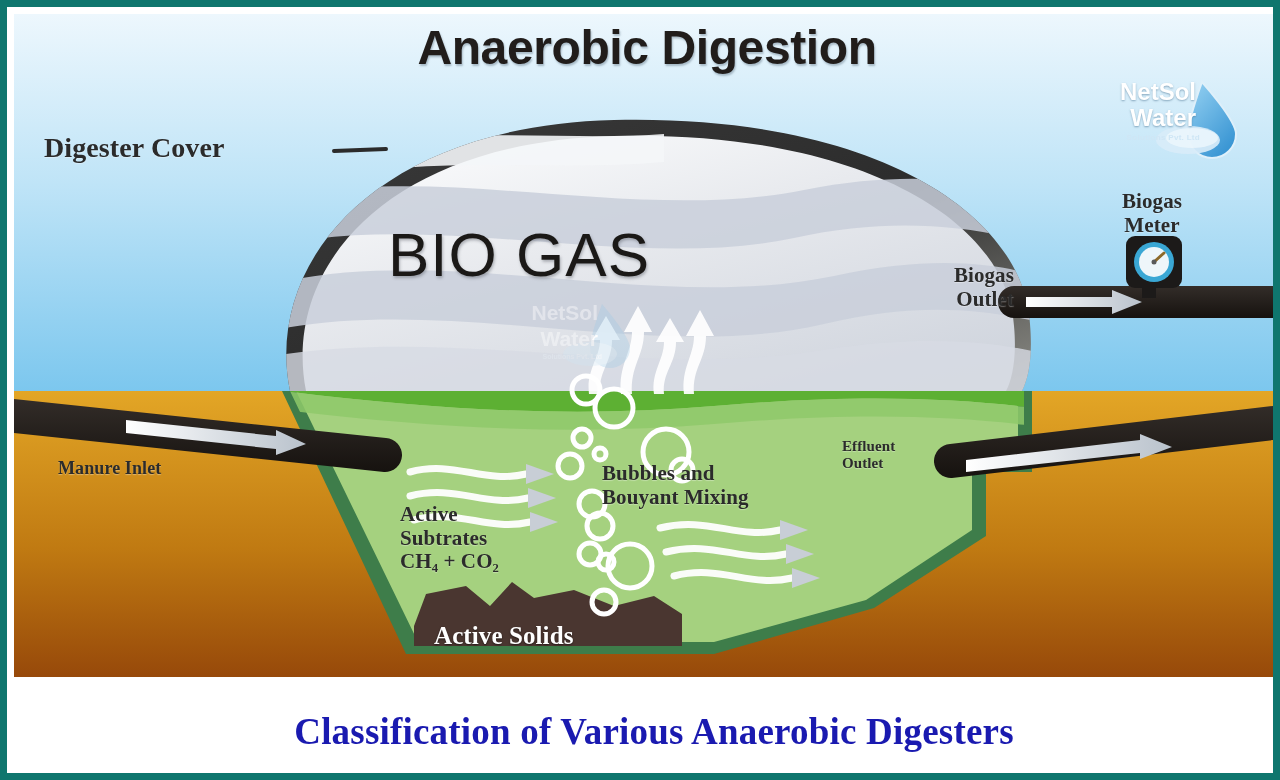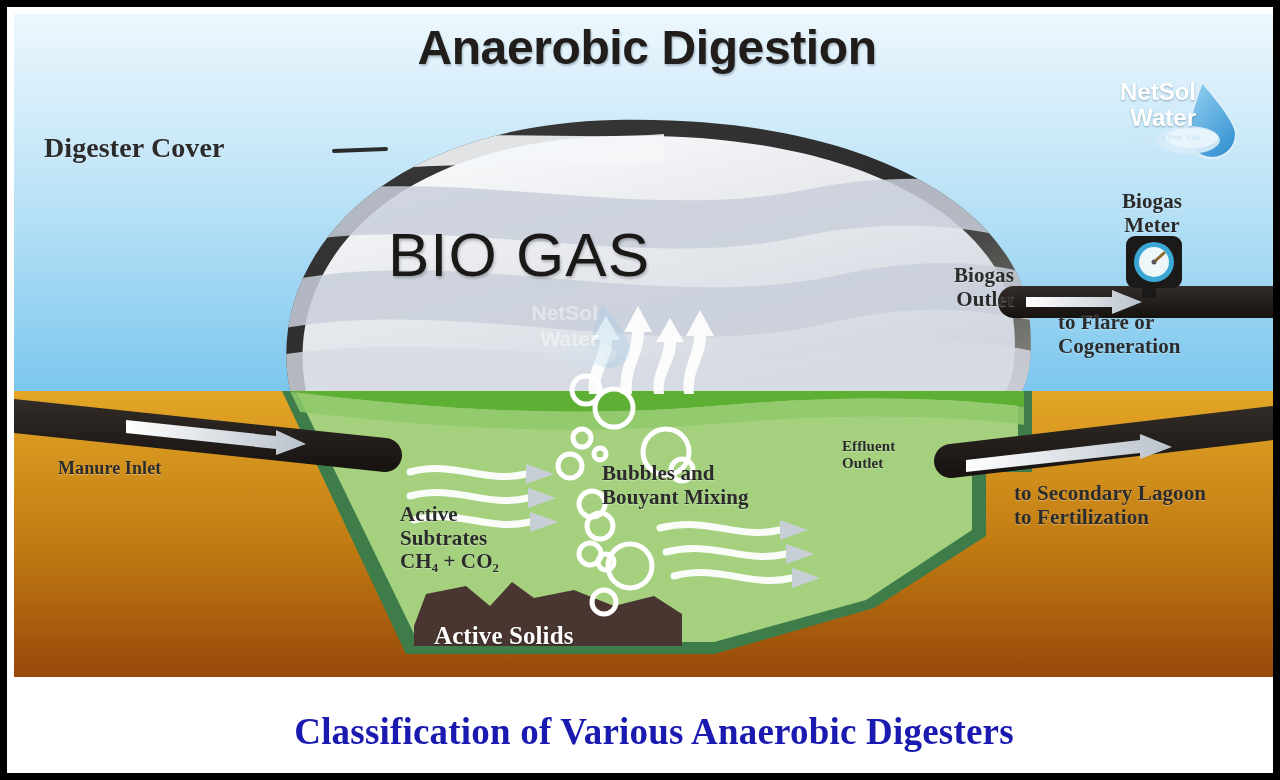--- a/index.html
+++ b/index.html
@@ -1,21 +1,21 @@
 <!DOCTYPE html>
 <html><head>
 <meta charset="utf-8">
 <style>
   html,body{margin:0;padding:0;background:#ffffff;}
   body{width:1280px;height:780px;font-family:"Liberation Sans",sans-serif;}
 
   #frame{
     position:relative;width:1280px;height:780px;
     box-sizing:border-box;
-    border:7px solid #000000;
+    border:7px solid #0f766e;
     background:#ffffff;
     overflow:hidden;
   }
 
   
   #diagram{
     position:absolute;left:7px;top:7px;
     width:1266px;height:663px;
     overflow:hidden;
   }
@@ -232,27 +232,23 @@
     </svg>
 
     <div id="title">Anaerobic Digestion</div>
     <div id="biogas-text">BIO GAS</div>
 
     <div class="lbl" id="lbl-digester-cover">Digester Cover</div>
     <div class="lbl" id="lbl-biogas-outlet">Biogas
 Outlet</div>
     <div class="lbl" id="lbl-biogas-meter">Biogas
 Meter</div>
-    <div class="lbl" id="lbl-flare">to Flare or
-Cogeneration</div>
     <div class="lbl" id="lbl-manure-inlet">Manure Inlet</div>
     <div class="lbl" id="lbl-effluent-outlet">Effluent
 Outlet</div>
-    <div class="lbl" id="lbl-secondary">to Secondary Lagoon
-to Fertilization</div>
     <div class="lbl" id="lbl-bubbles">Bubbles and
 Bouyant Mixing</div>
     <div class="lbl" id="lbl-complex">Active
 Subtrates
 CH₄ + CO₂</div>
     <div class="lbl wh" id="lbl-active-solids">Active Solids</div>
 
     <div id="logo">
       <svg width="140" height="84" style="position:absolute;left:0;top:0;">
         <path d="M 102 6 C 102 6 136 44 136 58 A 24 24 0 0 1 88 58 C 88 44 102 6 102 6 Z" fill="url(#gDrop)" stroke="#dff0fa" stroke-width="2"></path>

